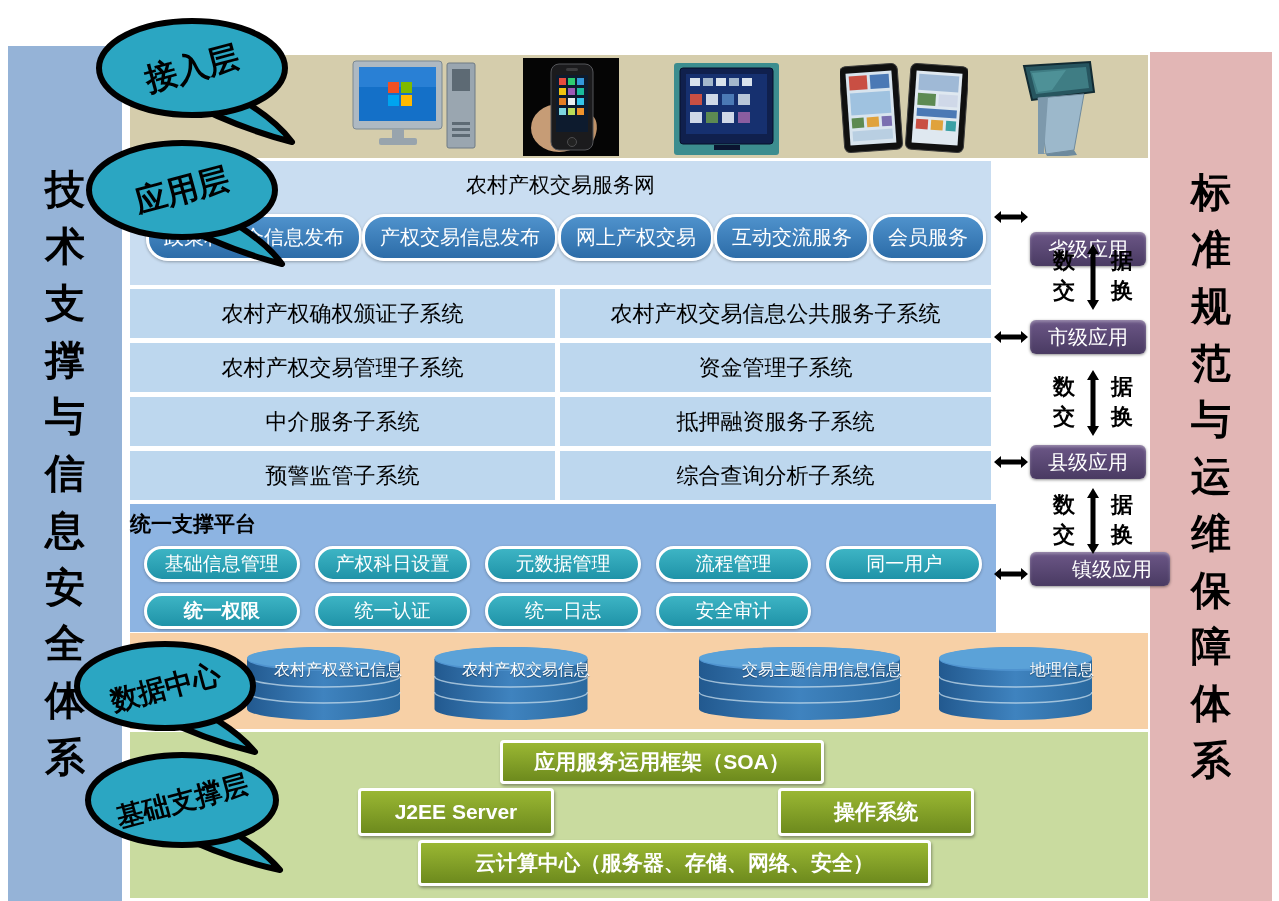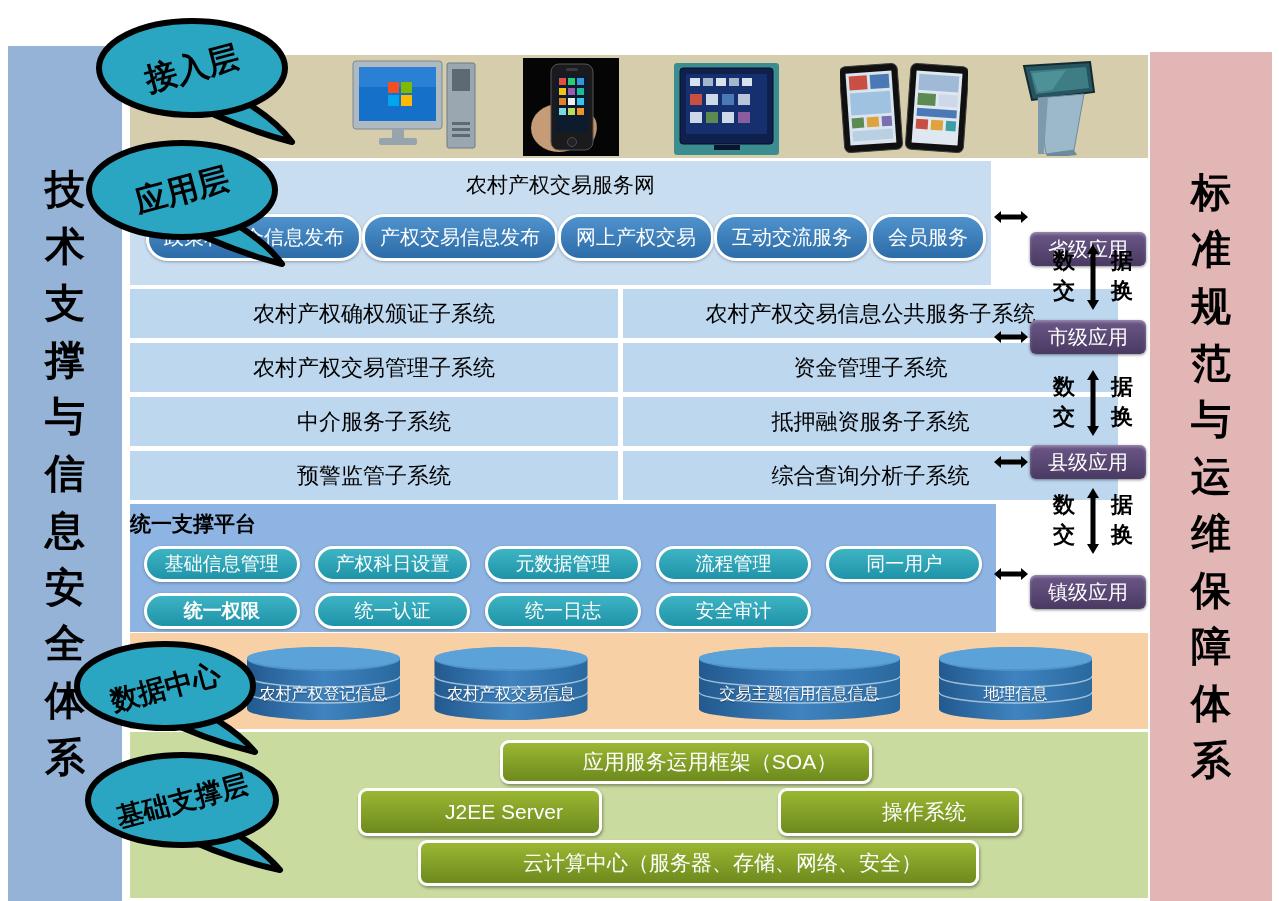--- a/index.html
+++ b/index.html
@@ -13,43 +13,43 @@
   .vtext{width:46px;font-size:40px;font-weight:bold;line-height:1.42;text-align:center;word-break:break-all;}
 
   
   .device-strip{position:absolute;left:130px;top:55px;width:1018px;height:103px;background:#D5CDAC;}
   .portal-panel{position:absolute;left:130px;top:161px;width:861px;height:124px;background:#C9DDF1;}
   .portal-title{text-align:center;font-size:21px;font-weight:500;padding-top:10px;}
   .portal-buttons{display:flex;justify-content:space-between;align-items:center;padding:0 16px;margin-top:15px;}
   .pill-blue{background:linear-gradient(#4f92cc,#2c6ca8);border:3px solid #fff;border-radius:22px;
              color:#fff;font-size:20px;padding:7px 15px;white-space:nowrap;box-shadow:0 1px 3px rgba(0,0,0,.3);}
 
-  .subsystem-grid{position:absolute;left:130px;top:289px;width:988px;height:211px;display:grid;
+  .subsystem-grid{position:absolute;left:130px;top:289px;width:861px;height:211px;display:grid;
                   grid-template-columns:425fr 431fr;grid-template-rows:repeat(4,1fr);gap:5px;background:#fff;}
   .subsystem-cell{background:#BDD7EE;display:flex;align-items:center;justify-content:center;
                   font-size:22px;font-weight:500;}
 
   .platform-panel{position:absolute;left:130px;top:504px;width:866px;height:128px;background:#8DB4E2;}
   .platform-title{text-align:left;font-size:21px;font-weight:bold;padding-top:6px;}
   .platform-rows{display:grid;grid-template-columns:repeat(5,1fr);gap:11px 15px;padding:8px 14px 0 14px;}
   .pill-teal{background:linear-gradient(#3db4c4,#1f93a8);border:3px solid #fff;border-radius:19px;color:#fff;
              font-size:19px;height:30px;display:flex;align-items:center;justify-content:center;
              white-space:nowrap;box-shadow:0 1px 3px rgba(0,0,0,.3);}
   .pill-teal.bold{font-weight:bold;}
 
   .peach-band{position:absolute;left:130px;top:633px;width:1018px;height:96px;background:#F7D0A6;}
   .green-band{position:absolute;left:130px;top:732px;width:1018px;height:166px;background:#C9DB9F;}
 
   .cylinder{position:absolute;top:13px;height:76px;}
-  .cyl-label{position:absolute;left:0;right:0;top:38px;text-align:center;color:#fff;font-size:16px;
+  .cyl-label{position:absolute;left:0;right:0;top:14px;text-align:right;color:#fff;font-size:16px;
              text-shadow:0 1px 1px rgba(0,0,0,.4);}
 
-  .green-btn{position:absolute;background:linear-gradient(#9ab733,#6d8a1d);border:3px solid #fff;border-radius:9px;
-             color:#fff;font-weight:normal;display:flex;align-items:center;justify-content:center;
-             box-shadow:1px 2px 3px rgba(0,0,0,.35);font-size:21px;white-space:nowrap;padding-left:48px;}
+  .green-btn{position:absolute;background:linear-gradient(#9ab733,#6d8a1d);border:3px solid #fff;border-radius:4px;
+             color:#fff;font-weight:bold;display:flex;align-items:center;justify-content:center;
+             box-shadow:1px 2px 3px rgba(0,0,0,.35);font-size:21px;white-space:nowrap;}
 
   
   .purple-box{position:absolute;left:1030px;width:116px;height:34px;border-radius:6px;color:#fff;font-size:20px;
               background:linear-gradient(#6c5787,#493a62);display:flex;align-items:center;justify-content:center;
               box-shadow:inset 0 2px 3px rgba(255,255,255,.3),0 1px 3px rgba(0,0,0,.45);white-space:nowrap;}
   .h-arrow{position:absolute;left:994px;}
   .exchange{position:absolute;left:1043px;width:100px;height:62px;}
   .exchange .xrow{display:flex;justify-content:space-between;padding:0 10px;font-size:22px;font-weight:bold;line-height:30px;}
   .v-arrow{position:absolute;left:50%;top:-2px;transform:translateX(-50%);}
 
@@ -258,21 +258,21 @@
   <div class="green-band">
     <div class="green-btn" style="left:370px;top:8px;width:318px;height:38px;">应用服务运用框架（SOA）</div>
     <div class="green-btn" style="left:228px;top:56px;width:190px;height:42px;">J2EE Server</div>
     <div class="green-btn" style="left:648px;top:56px;width:190px;height:42px;">操作系统</div>
     <div class="green-btn" style="left:288px;top:108px;width:507px;height:40px;">云计算中心（服务器、存储、网络、安全）</div>
   </div>
 
   <div class="purple-box" style="top:204px;margin-top:28px;">省级应用</div>
   <div class="purple-box" style="top:320px;">市级应用</div>
   <div class="purple-box" style="top:445px;">县级应用</div>
-  <div class="purple-box" style="top:575px;">镇级应用</div>
+  <div class="purple-box" style="top:552px;padding-left:24px;">镇级应用</div>
 
   <svg class="h-arrow" style="top:209px;" width="34" height="16" viewBox="0 0 34 16">
       <path d="M7 2 L0 8 L7 14 L7 10.5 L27 10.5 L27 14 L34 8 L27 2 L27 5.5 L7 5.5 Z" fill="#000"></path>
     </svg>
   <svg class="h-arrow" style="top:329px;" width="34" height="16" viewBox="0 0 34 16">
       <path d="M7 2 L0 8 L7 14 L7 10.5 L27 10.5 L27 14 L34 8 L27 2 L27 5.5 L7 5.5 Z" fill="#000"></path>
     </svg>
   <svg class="h-arrow" style="top:454px;" width="34" height="16" viewBox="0 0 34 16">
       <path d="M7 2 L0 8 L7 14 L7 10.5 L27 10.5 L27 14 L34 8 L27 2 L27 5.5 L7 5.5 Z" fill="#000"></path>
     </svg>

